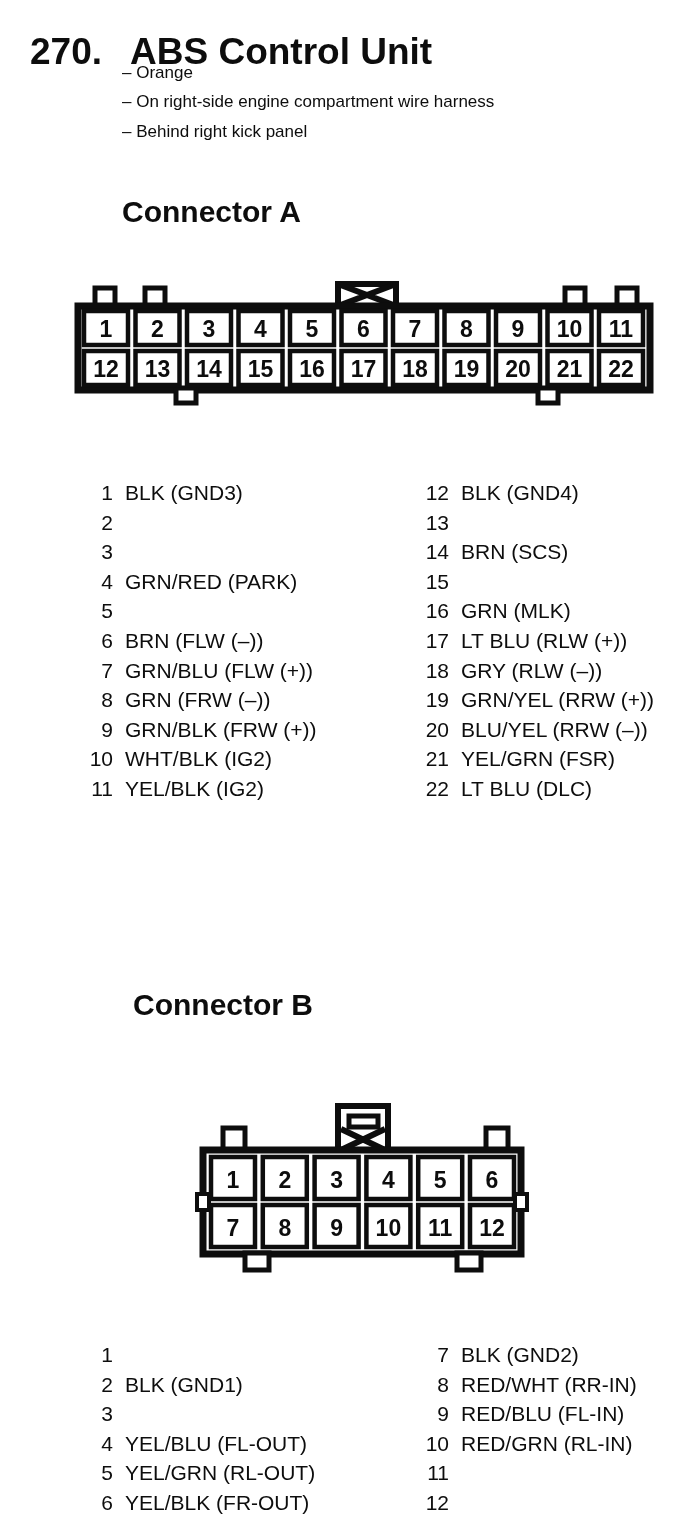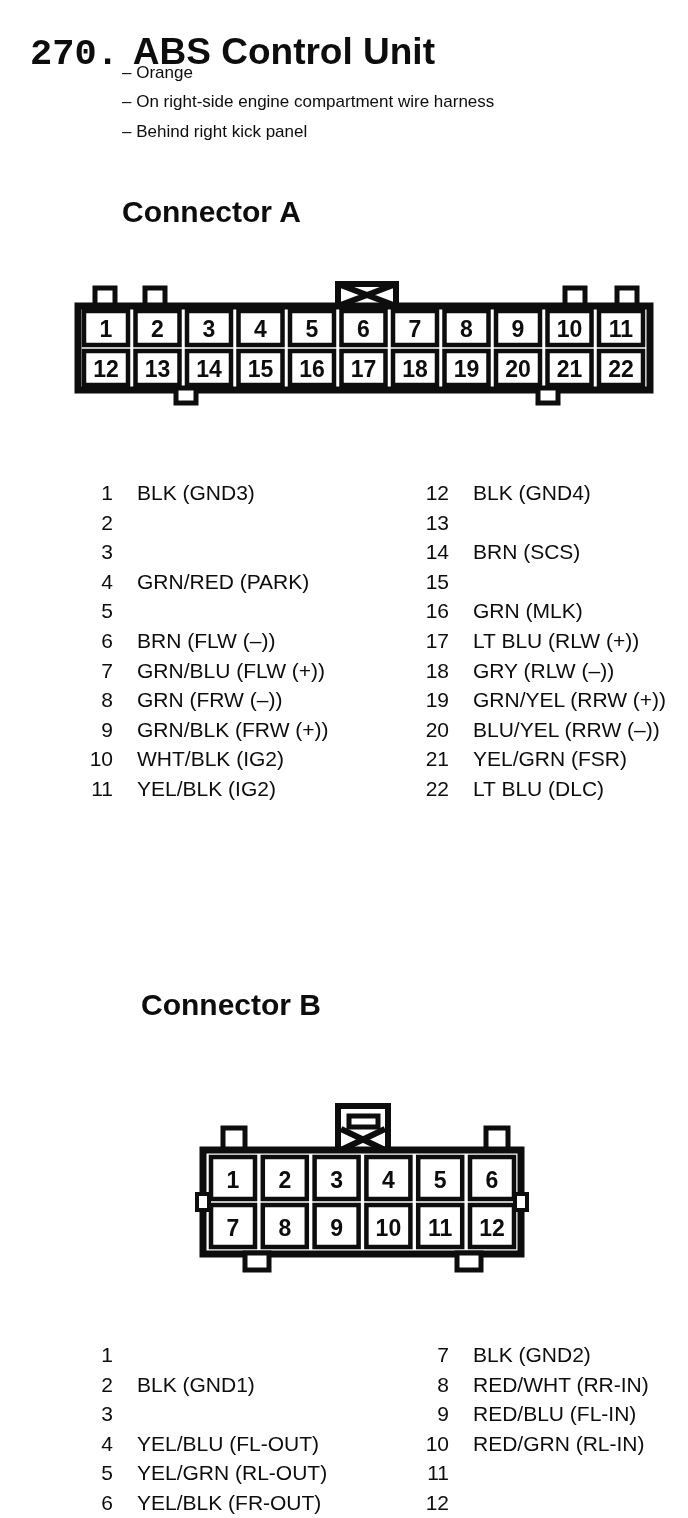--- a/index.html
+++ b/index.html
@@ -11,35 +11,35 @@
     position: relative;
     overflow: hidden;
   }
   .page { position: absolute; inset: 0; }
 
   .doc-title {
     position: absolute; left: 30px; top: 6px;
     font-size: 37px; font-weight: bold; letter-spacing: 0px;
     white-space: nowrap;
   }
-  .doc-title .num { margin-right: 14px; font-family: Liberation Mono, monospace; }
+  .doc-title .num { margin-right: 28px; }
 
   .notes {
     position: absolute; left: 122px; top: 58px;
     font-size: 17px; line-height: 29.4px;
     list-style: none; margin: 0; padding: 0;
     white-space: nowrap;
   }
 
   .conn-heading {
     position: absolute;
     font-size: 30px; font-weight: bold; white-space: nowrap;
   }
   #heading-a { left: 122px; top: 170px; }
-  #heading-b { left: 133px; top: 963px; margin-left: 8px; }
+  #heading-b { left: 133px; top: 963px; }
 
   .conn-svg { position: absolute; }
   #conn-a-svg { left: 70px;  top: 280px; }
   #conn-b-svg { left: 195px; top: 1098px; }
 
   
   .cbody  { fill: #ffffff; stroke: #0d0d0d; stroke-width: 7; }
   .cell   { fill: #ffffff; stroke: #0d0d0d; stroke-width: 4.5; }
   .cellnum{ font-family: "Liberation Sans", sans-serif; font-size: 23px;
             font-weight: bold; text-anchor: middle; fill: #0d0d0d; }
@@ -53,21 +53,21 @@
   .pin-col {
     position: absolute;
     font-size: 21px; line-height: 29.6px; white-space: nowrap;
   }
   #list-a-left  { left: 76px;  top: 478px; }
   #list-a-right { left: 412px; top: 478px; }
   #list-b-left  { left: 76px;  top: 1340px; }
   #list-b-right { left: 412px; top: 1340px; }
   .pin-row { display: flex; }
   .pin-num { display: inline-block; width: 37px; text-align: right; flex: none; }
-  .pin-desc { margin-left: 24px; }
+  .pin-desc { margin-left: 12px; }
 </style>
 </head>
 <body>
 
 <div class="page">
 
   <h1 class="doc-title">
     <span class="num">270.</span><span>ABS Control Unit</span>
   </h1>
 

